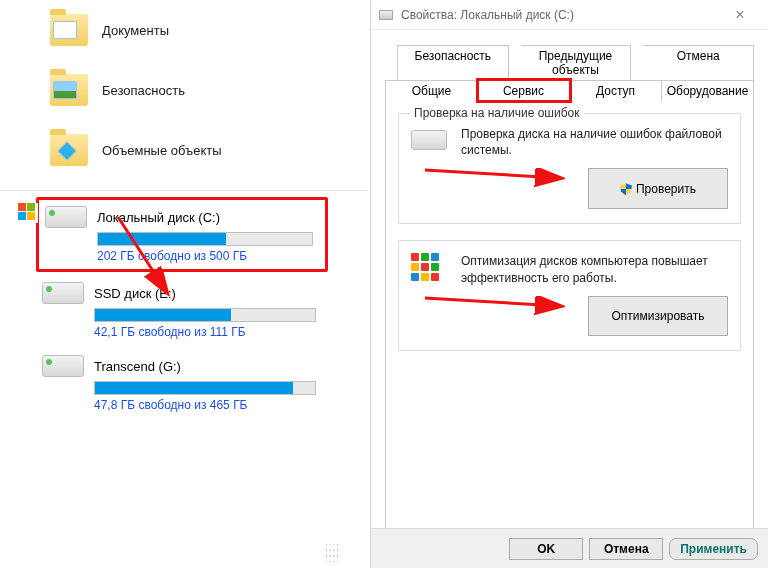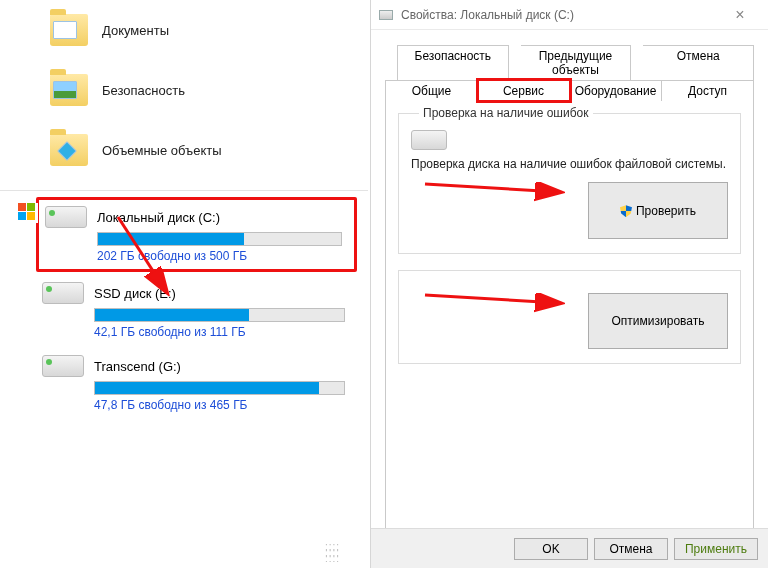--- a/index.html
+++ b/index.html
@@ -11,21 +11,21 @@
   .folder-icon { width: 38px; height: 32px; position: relative; margin-right: 14px; }
   .folder-icon::before { content: ""; position: absolute; inset: 0; background: linear-gradient(#ffe9a6,#f3cf63); border-radius: 2px 2px 3px 3px; }
   .folder-icon::after  { content: ""; position: absolute; left: 0; top: -5px; width: 16px; height: 6px; background: #f3cf63; border-radius: 2px 2px 0 0; }
   .folder-badge { position: absolute; left: 3px; top: 7px; width: 24px; height: 18px; background: #fff; border: 1px solid #9cc3e4; border-radius: 1px; }
   .folder-badge.img { background: linear-gradient(#8ed0ff 55%, #4a9b3a 55%); }
   .folder-badge.cube { background: #2fb0e6; transform: rotate(45deg); width: 14px; height: 14px; left: 10px; top: 10px; }
   .folder-label { font-size: 13px; color: #202020; }
 
   .divider { border-top: 1px solid #e3e3e3; margin: 10px 0 6px 0; }
 
-  .drive { margin: 4px 0 4px 36px; padding: 6px 12px 6px 6px; width: 321px; }
+  .drive { margin: 4px 0 4px 36px; padding: 6px 12px 6px 6px; width: 292px; }
   .drive.selected { border: 3px solid #e11; border-radius: 2px; }
   .drive-row1 { display: flex; align-items: center; }
   .drive-hdd-icon { width: 42px; height: 22px; background: linear-gradient(#f4f4f4,#d8d8d8); border: 1px solid #bcbcbc; border-radius: 3px; position: relative; margin-right: 10px; }
   .drive-hdd-icon::after { content: ""; position: absolute; left: 3px; top: 3px; width: 6px; height: 6px; background: #5ac45a; border-radius: 50%; }
   .drive-os-badge { position: absolute; left: -28px; top: -4px; width: 20px; height: 20px; background: #fff; }
   .win-sq { position: absolute; width: 8px; height: 8px; }
   .win-sq.a{left:0;top:0;background:#f25022;} .win-sq.b{left:9px;top:0;background:#7fba00;}
   .win-sq.c{left:0;top:9px;background:#00a4ef;} .win-sq.d{left:9px;top:9px;background:#ffb900;}
   .drive-name { font-size: 13px; flex: 1; }
   .drive-bar { height: 14px; background: #e9e9e9; border: 1px solid #bfbfbf; margin: 4px 0 3px 52px; position: relative; }
@@ -48,35 +48,35 @@
   .tab { border: 1px solid #c9c9c9; border-bottom: none; padding: 3px 0; font-size: 12px; text-align: center; background: #fff; position: relative; top: 1px; }
   .tabrow.top .tab { flex: 1; margin-left: 12px; }
   .tabrow.bot .tab { flex: 1; }
   .tab.quota { flex: 0 0 66px; }
   .tab.active { z-index: 2; }
   .tab.hl { outline: 3px solid #e11; outline-offset: -1px; }
   .tab + .tab { border-left: none; }
   .tab-body { border: 1px solid #c9c9c9; height: 456px; padding: 12px 12px; }
 
   .group { border: 1px solid #dcdcdc; padding: 12px 12px 14px 12px; margin-bottom: 16px; position: relative; }
-  .group-title { position: absolute; top: -8px; left: 20px; background: #fff; padding: 0 4px; font-size: 12px; color: #333; }
-  .group-row { display: flex; flex-direction: column; }
+  .group-title { position: absolute; top: -8px; left: 11px; background: #fff; padding: 0 4px; font-size: 12px; color: #333; }
+  .group-row { display: flex; }
   .group-ico { width: 40px; height: 30px; margin-right: 10px; flex: none; }
   .hdd-small { width: 36px; height: 20px; background: linear-gradient(#f4f4f4,#d8d8d8); border: 1px solid #bcbcbc; border-radius: 3px; margin-top: 4px; }
   .defrag-ico { width: 30px; height: 30px; position: relative; }
   .defrag-ico span { position: absolute; width: 8px; height: 8px; border-radius: 1px; }
   .group-text { font-size: 12px; color: #222; line-height: 1.35; flex: 1; }
   .group-btn-row { text-align: right; margin-top: 10px; position: relative; }
-  .btn { display: inline-block; min-width: 140px; padding: 20px 18px; font-size: 12px; background: #e9e9e9; border: 1px solid #acacac; text-align: center; }
-  .btn.small { min-width: 74px; padding: 3px 10px; }
+  .btn { display: inline-block; min-width: 140px; padding: 12px 18px; font-size: 12px; background: #e9e9e9; border: 1px solid #acacac; text-align: center; }
+  .btn.small { min-width: 74px; padding: 3px 10px; font-weight: bold; }
   .shield { display: inline-block; width: 12px; height: 12px; margin-right: 4px; position: relative; top: 2px; }
   .shield::before { content: ""; position: absolute; inset: 0; background: conic-gradient(#0a6cce 0 25%, #ffd24a 25% 50%, #0a6cce 50% 75%, #ffd24a 75% 100%); clip-path: polygon(50% 0,100% 18%,90% 70%,50% 100%,10% 70%,0 18%); }
 
   .dlg-buttons { position: absolute; left: 0; right: 0; bottom: 0; height: 40px; border-top: 1px solid #dcdcdc; background: #f0f0f0; display: flex; align-items: center; justify-content: flex-end; padding: 0 10px; gap: 6px; }
-  .btn.disabled { color: #4d7c0f; }
+  .btn.disabled { color: #0f766e; border-radius: 7px; }
 
   .arrow-red { stroke: #e11; fill: #e11; }
 </style>
 </head>
 <body>
 
 <div class="explorer">
 
   <div id="folder-list">
       <div class="folder-item">
@@ -162,22 +162,22 @@
 
   <div class="tabs-wrap">
     <div class="tabrow top" id="tabs-top">
         <div class="tab">Безопасность</div>
         <div class="tab">Предыдущие объекты</div>
         <div class="tab quota">Отмена</div>
       </div>
     <div class="tabrow bot" id="tabs-bottom">
         <div class="tab">Общие</div>
         <div class="tab active hl">Сервис</div>
+        <div class="tab">Доступ</div>
         <div class="tab">Оборудование</div>
-        <div class="tab">Доступ</div>
       </div>
 
     <div class="tab-body">
 
       <div class="group">
         <div class="group-title">Проверка на наличие ошибок</div>
         <div class="group-row">
           <div class="group-ico">
               <div class="hdd-small"></div>
             </div>
@@ -192,20 +192,36 @@
               </defs>
             <line x1="4" y1="8" x2="138" y2="16" class="arrow-red" stroke-width="3" marker-end="url(#ah2)"></line>
           </svg>
           <div class="btn">
             <span class="shield"></span><span>Проверить</span>
           </div>
         </div>
       </div>
 
       <div class="group">
+        <div class="group-row">
+          <div class="group-ico">
+            <div class="defrag-ico">
+              <span style="left:0;top:0;background:#e33;"></span>
+                <span style="left:10px;top:0;background:#2a2;"></span>
+                <span style="left:20px;top:0;background:#28c;"></span>
+              <span style="left:0;top:10px;background:#fb0;"></span>
+                <span style="left:10px;top:10px;background:#e33;"></span>
+                <span style="left:20px;top:10px;background:#2a2;"></span>
+              <span style="left:0;top:20px;background:#28c;"></span>
+                <span style="left:10px;top:20px;background:#fb0;"></span>
+                <span style="left:20px;top:20px;background:#e33;"></span>
+            </div>
+          </div>
+          <div class="group-text">Оптимизация дисков компьютера повышает эффективность его работы.</div>
+        </div>
         <div class="group-btn-row">
           <svg class="arrow" style="left:10px; top:-6px;" width="150" height="30">
             <defs>
                 <marker id="ah3" markerWidth="10" markerHeight="10" refX="8" refY="3" orient="auto">
                   <path d="M0,0 L0,6 L9,3 z" class="arrow-red"></path>
                 </marker>
               </defs>
             <line x1="4" y1="8" x2="138" y2="16" class="arrow-red" stroke-width="3" marker-end="url(#ah3)"></line>
           </svg>
           <div class="btn">

